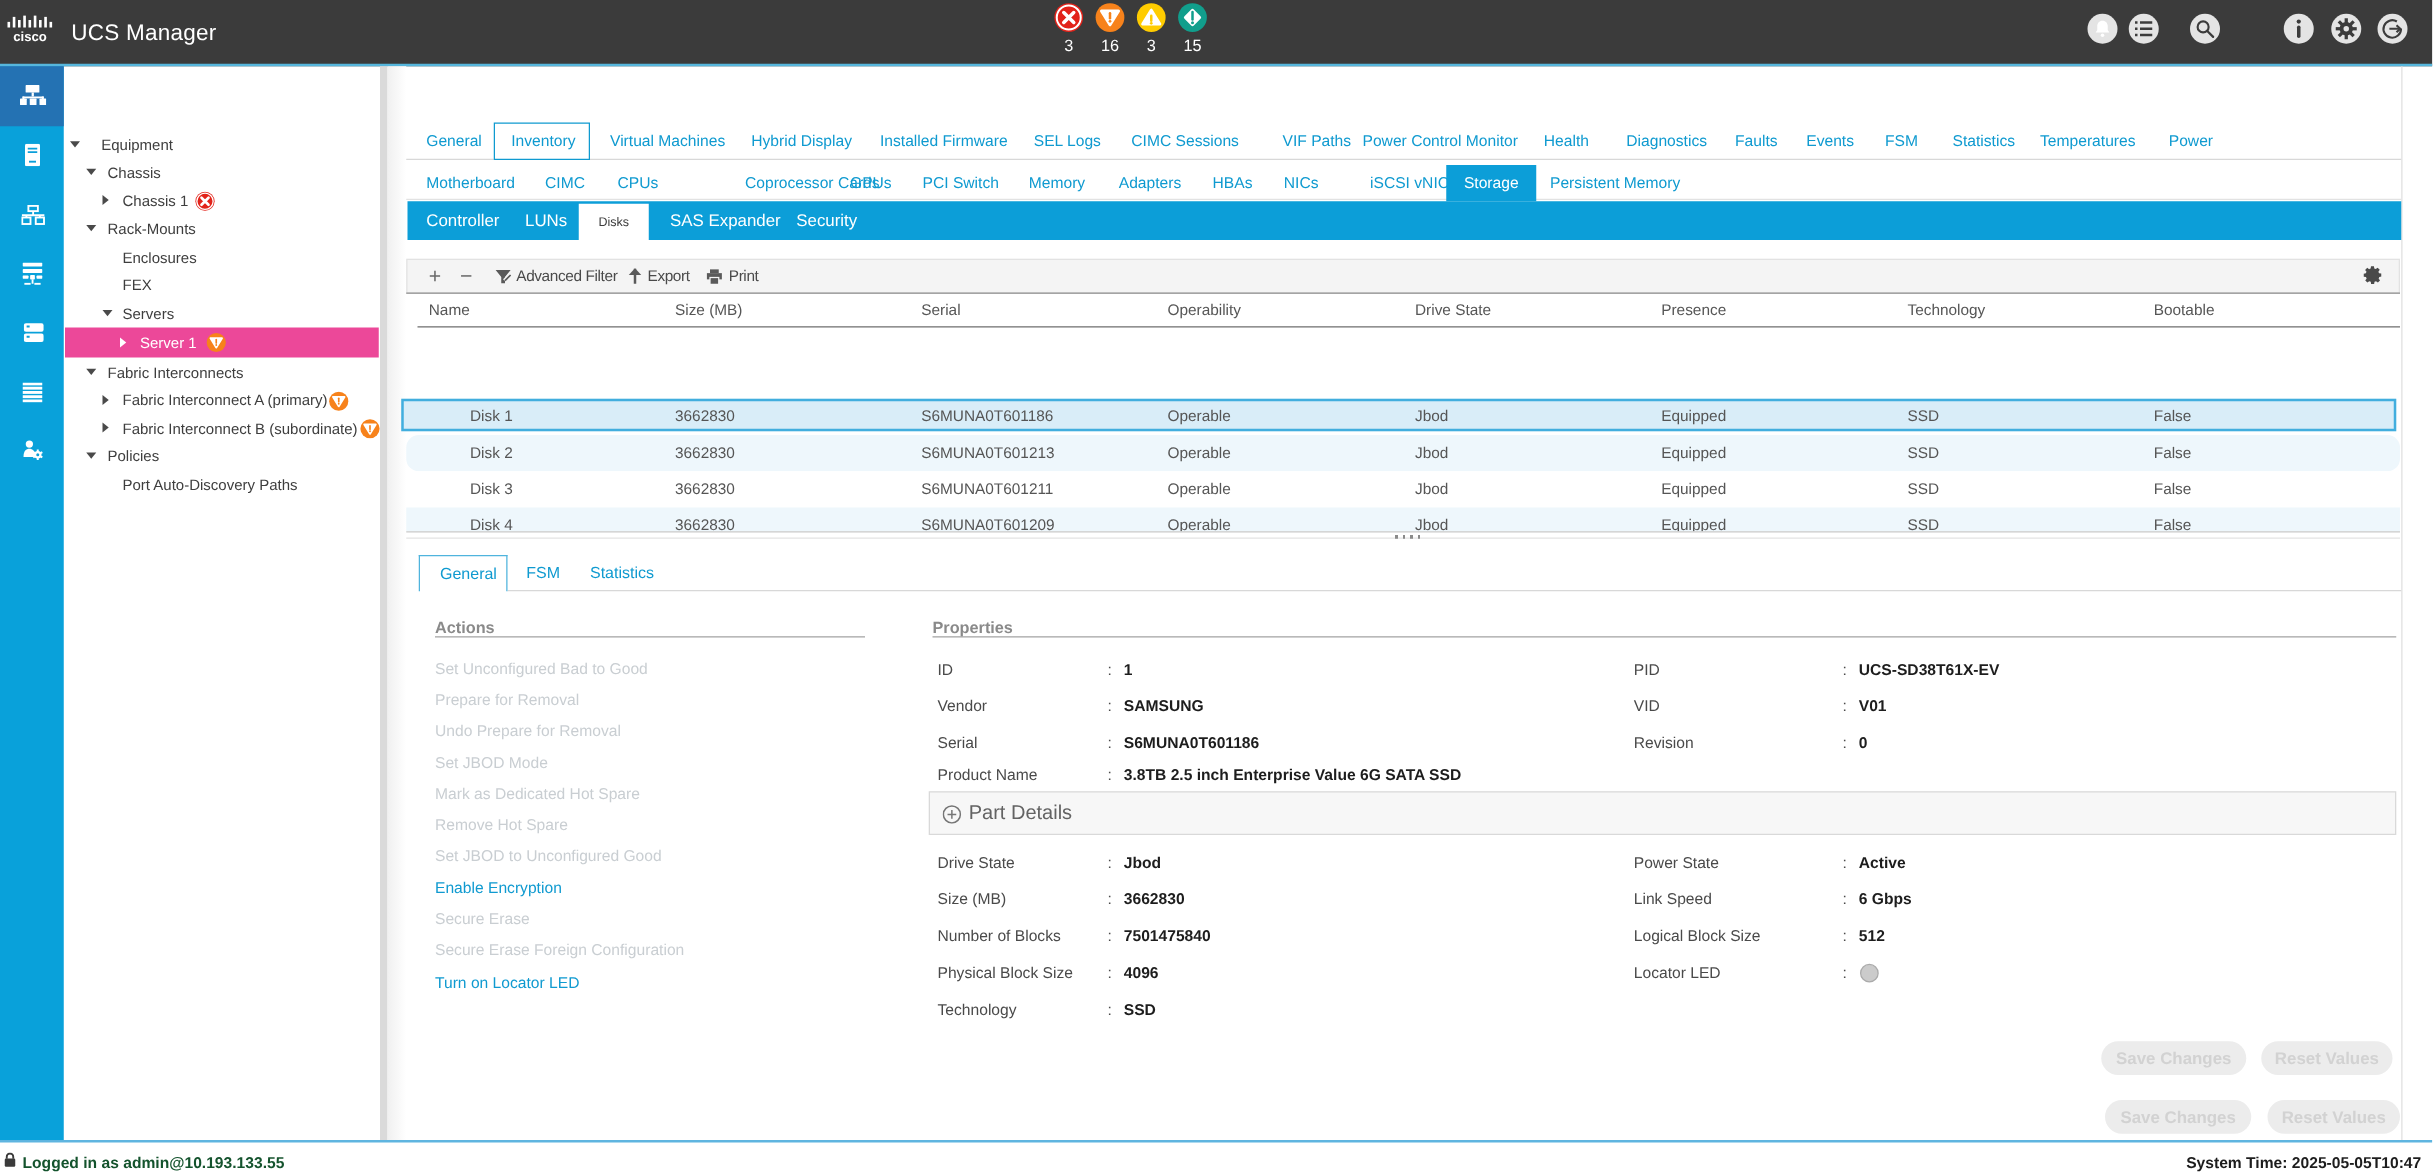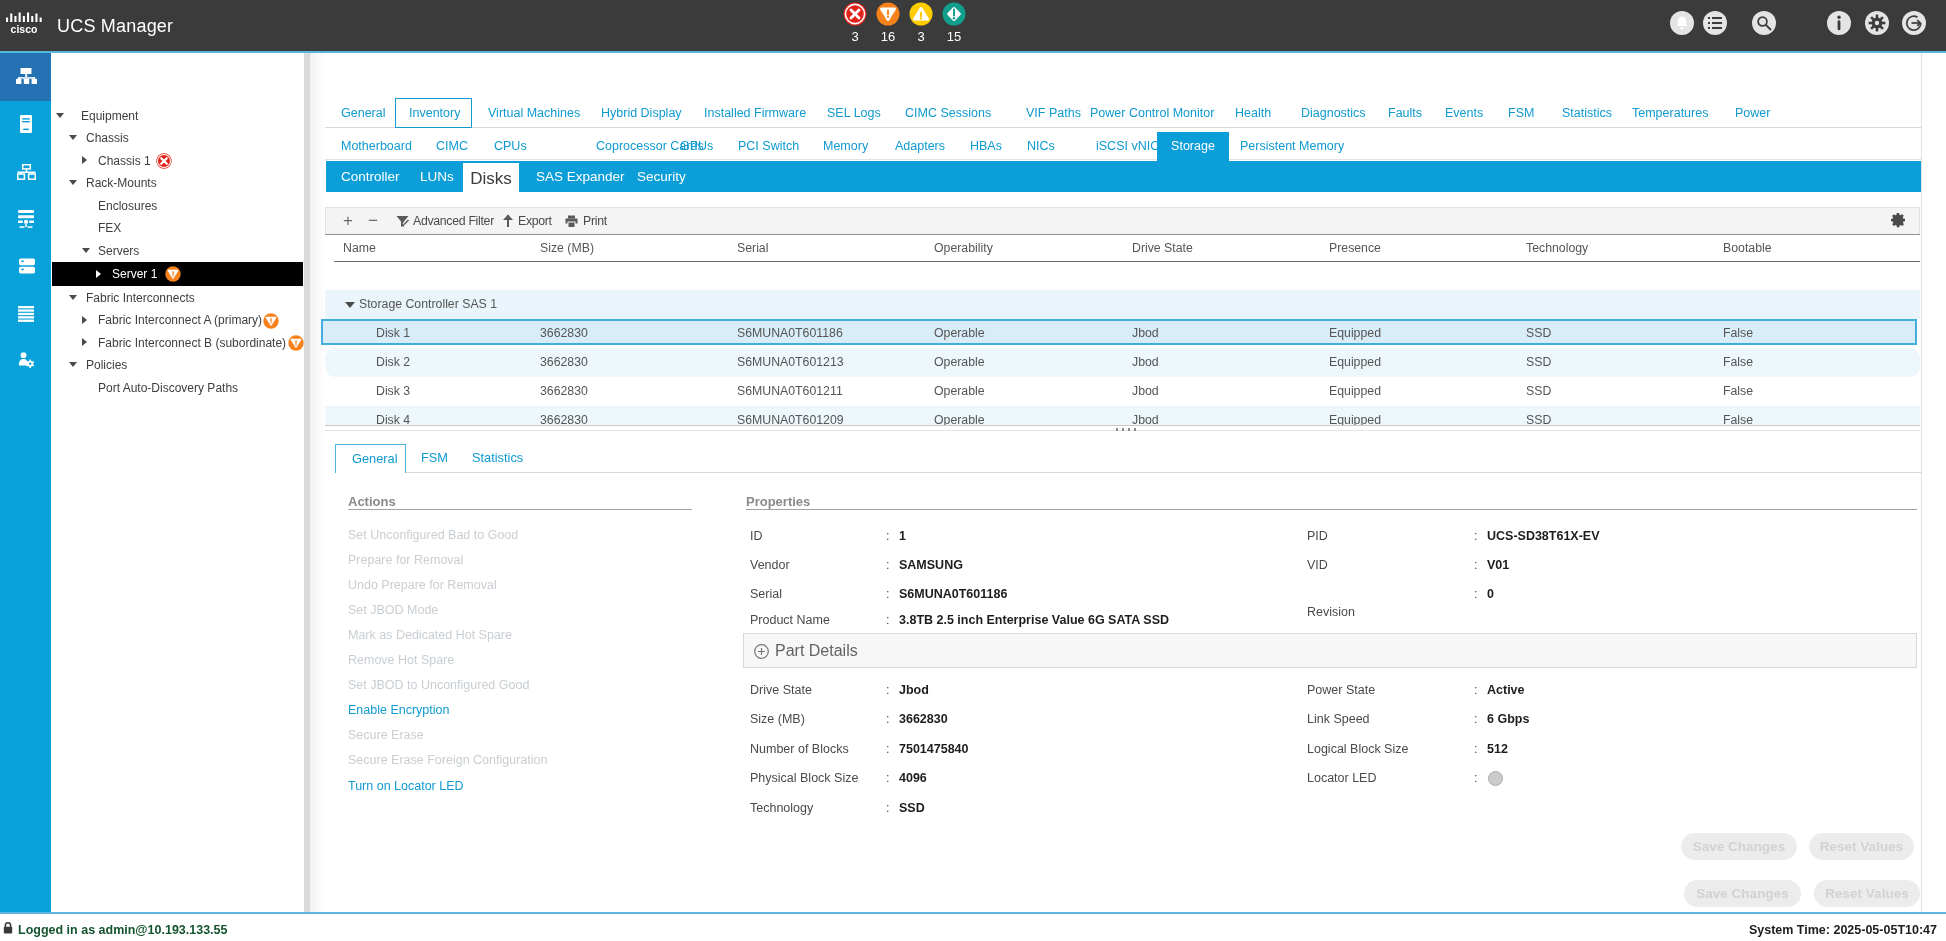--- a/index.html
+++ b/index.html
@@ -27,21 +27,21 @@
 .tri-r { display:inline-block; width:0; height:0; border-top:4.5px solid transparent; border-bottom:4.5px solid transparent; border-left:5.5px solid #4a4a4a; vertical-align:middle; margin-bottom:2px; }
 
 .t1 { position:absolute; top:99px; height:29px; line-height:29px; font-size:12.5px; color:#0f9ad0; white-space:nowrap; }
 #row1line { position:absolute; left:325px; top:127px; width:1596px; height:1px; background:#d8d8d8; }
 #invtab { position:absolute; left:395px; top:98px; width:77px; height:30px; border:1px solid #0f9ad0; background:#fff; }
 .t2 { position:absolute; top:132px; height:28px; line-height:28px; font-size:12.5px; z-index:1; color:#0f9ad0; white-space:nowrap; }
 #row2line { position:absolute; left:325px; top:159px; width:1596px; height:1px; background:#e2e2e2; }
 #storagetab { position:absolute; left:1157px; top:132px; width:72px; height:29px; background:#0c9ed8; color:#fff; text-align:center; line-height:29px; font-size:12.5px; z-index:2; }
 #bluebar { position:absolute; left:326px; top:161px; width:1595px; height:31px; background:#0c9ed8; }
 .t3 { position:absolute; top:161px; height:31px; line-height:31px; font-size:13.5px; color:#fff; white-space:nowrap; }
-#diskstab { position:absolute; left:463px; top:163px; width:56px; height:31px; background:#fff; color:#3c3c3c; text-align:center; line-height:31px; font-size:17px; }
+#diskstab { position:absolute; left:463px; top:163px; width:56px; height:31px; background:#fff; color:#3c3c3c; text-align:center; line-height:31px; font-size:10px; }
 
 #toolbar { position:absolute; left:325px; top:207px; width:1595px; height:28px; background:#f4f4f4; border:1px solid #e2e2e2; }
 #toolbarline { position:absolute; left:325px; top:234px; width:1595px; height:1px; background:#8f8f8f; }
 .tbtxt { position:absolute; top:0; height:26px; line-height:26px; font-size:12.3px; letter-spacing:-0.3px; color:#4a4a4a; }
 
 .th { position:absolute; top:236px; height:25px; line-height:25px; font-size:12.3px; color:#565656; }
 #hdrline { position:absolute; left:334px; top:261px; width:1586px; height:1px; background:#6e6e6e; }
 .row { position:absolute; left:325px; width:1595px; height:29px; }
 .cell { position:absolute; top:0; height:29px; line-height:29px; font-size:12.3px; color:#555; white-space:nowrap; }
 
@@ -244,21 +244,21 @@
       </svg>
   </div>
   <div class="trow" style="left:0; top:172px;"><span class="tri-d" style="margin-left:69px;"></span><span style="position:absolute; left:86px;">Rack-Mounts</span></div>
   <div class="trow" style="left:0; top:194.5px;">
       <span style="position:absolute; left:98px;">Enclosures</span>
     </div>
   <div class="trow" style="left:0; top:217px;">
       <span style="position:absolute; left:98px;">FEX</span>
     </div>
   <div class="trow" style="left:0; top:239.5px;"><span class="tri-d" style="margin-left:82px;"></span><span style="position:absolute; left:98px;">Servers</span></div>
-  <div class="trow" style="left:52px; top:262px; width:251px; height:24px; line-height:24px; background:#000000; color:#fff;">
+  <div class="trow" style="left:52px; top:262px; width:251px; height:24px; line-height:24px; background:#ec4899; color:#fff;">
     <span class="tri-r" style="margin-left:44px; border-left-color:#fff;"></span><span style="position:absolute; left:60px;">Server 1</span>
     <svg class="abs" style="left:113px; top:3.5px;" width="16" height="16" viewBox="0 0 24 24">
         <circle cx="12" cy="12" r="11.5" fill="#f7821b"></circle>
         <path d="M5.2 6.8 L18.8 6.8 L12 17.8 Z" fill="#fff" stroke="#fff" stroke-width="2.5" stroke-linejoin="round"></path>
         <path d="M12 8.5 L12 12.5" stroke="#f7821b" stroke-width="2" stroke-linecap="round"></path>
         <circle cx="12" cy="15" r="1.1" fill="#f7821b"></circle>
       </svg>
   </div>
   <div class="trow" style="left:0; top:286.5px;"><span class="tri-d" style="margin-left:69px;"></span><span style="position:absolute; left:86px;">Fabric Interconnects</span></div>
   <div class="trow" style="left:0; top:309px;"><span class="tri-r" style="margin-left:82px;"></span><span style="position:absolute; left:98px;">Fabric Interconnect A (primary)</span>
@@ -356,24 +356,20 @@
   <div class="th" style="left:343px;">Name</div>
   <div class="th" style="left:540px;">Size (MB)</div>
   <div class="th" style="left:737px;">Serial</div>
   <div class="th" style="left:934px;">Operability</div>
   <div class="th" style="left:1132px;">Drive State</div>
   <div class="th" style="left:1329px;">Presence</div>
   <div class="th" style="left:1526px;">Technology</div>
   <div class="th" style="left:1723px;">Bootable</div>
   <div id="hdrline"></div>
 
-  <div class="row" style="top:290px; background:#e9f5fb;">
-    <div class="abs" style="left:20px; top:12px; width:0; height:0; border-left:5px solid transparent; border-right:5px solid transparent; border-top:6px solid #4a4a4a;"></div>
-    <div class="cell" style="left:34px;">Storage Controller SAS 1</div>
-  </div>
   <div class="row" style="top:319px; background:#fff;">
     <div class="abs" style="left:-4px; top:0px; width:1596px; height:26px; background:#d9edf8; border:2px solid #42aede;"></div>
     <div class="cell" style="left:51px;">Disk 1</div>
     <div class="cell" style="left:215px;">3662830</div>
     <div class="cell" style="left:412px;">S6MUNA0T601186</div>
     <div class="cell" style="left:609px;">Operable</div>
     <div class="cell" style="left:807px;">Jbod</div>
     <div class="cell" style="left:1004px;">Equipped</div>
     <div class="cell" style="left:1201px;">SSD</div>
     <div class="cell" style="left:1398px;">False</div>
@@ -471,21 +467,21 @@
   <div class="plab" style="left:750px; top:801px;">Technology</div>
   <div class="pcol" style="left:886px; top:801px;">:</div>
   <div class="pval" style="left:899px; top:801px;">SSD</div>
 
   <div class="plab" style="left:1307px; top:529px;">PID</div>
   <div class="pcol" style="left:1474px; top:529px;">:</div>
   <div class="pval" style="left:1487px; top:529px;">UCS-SD38T61X-EV</div>
   <div class="plab" style="left:1307px; top:558px;">VID</div>
   <div class="pcol" style="left:1474px; top:558px;">:</div>
   <div class="pval" style="left:1487px; top:558px;">V01</div>
-  <div class="plab" style="left:1307px; top:605px;text-align:right;">Revision</div>
+  <div class="plab" style="left:1307px; top:587px;text-align:right;">Revision</div>
   <div class="pcol" style="left:1474px; top:587px;">:</div>
   <div class="pval" style="left:1487px; top:587px;">0</div>
   <div class="plab" style="left:1307px; top:683px;">Power State</div>
   <div class="pcol" style="left:1474px; top:683px;">:</div>
   <div class="pval" style="left:1487px; top:683px;">Active</div>
   <div class="plab" style="left:1307px; top:712px;">Link Speed</div>
   <div class="pcol" style="left:1474px; top:712px;">:</div>
   <div class="pval" style="left:1487px; top:712px;">6 Gbps</div>
   <div class="plab" style="left:1307px; top:742px;">Logical Block Size</div>
   <div class="pcol" style="left:1474px; top:742px;">:</div>

